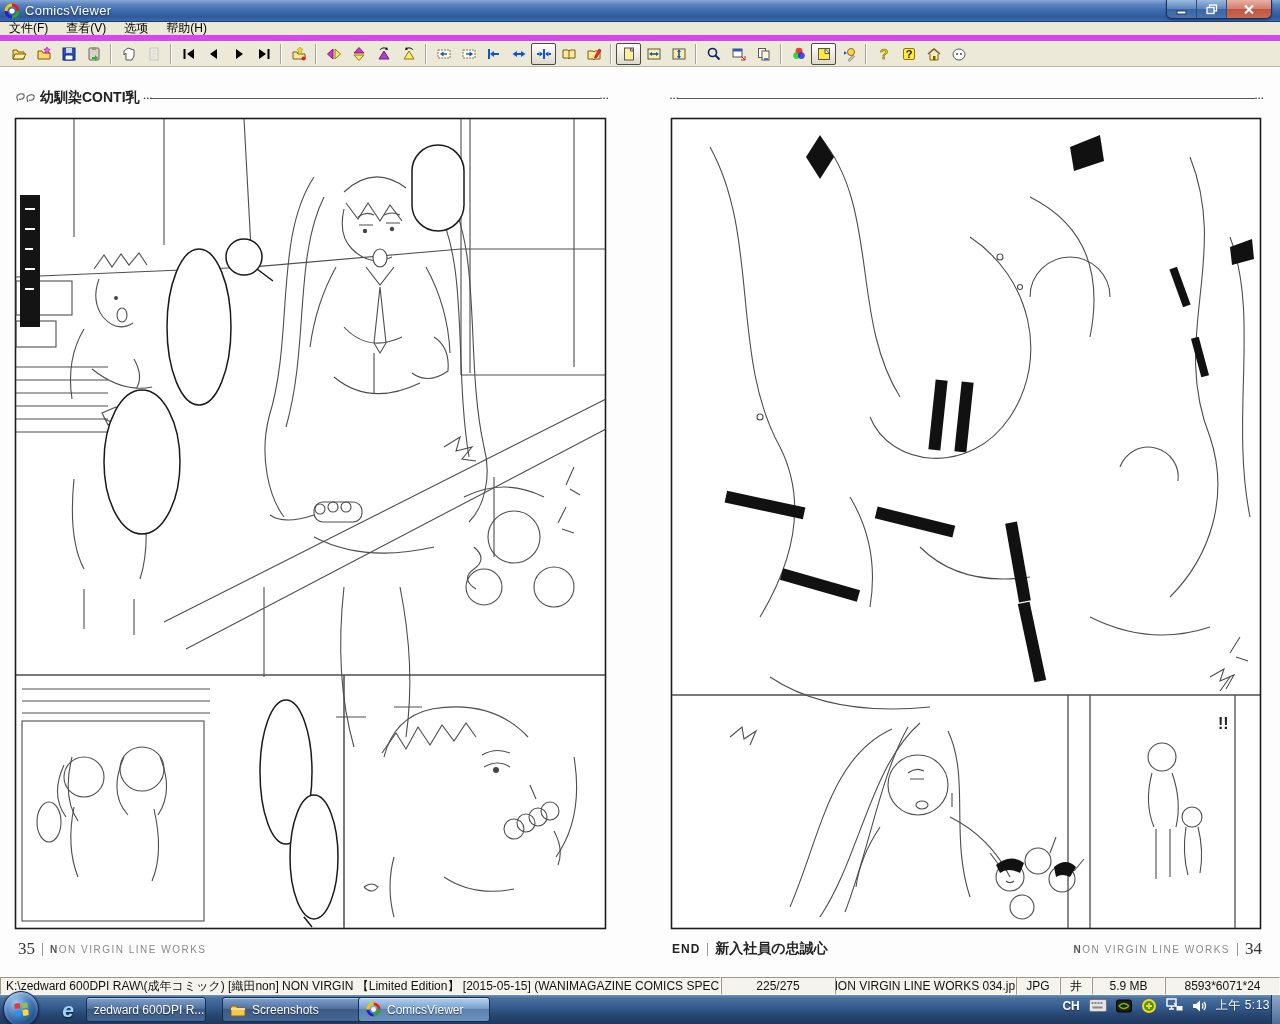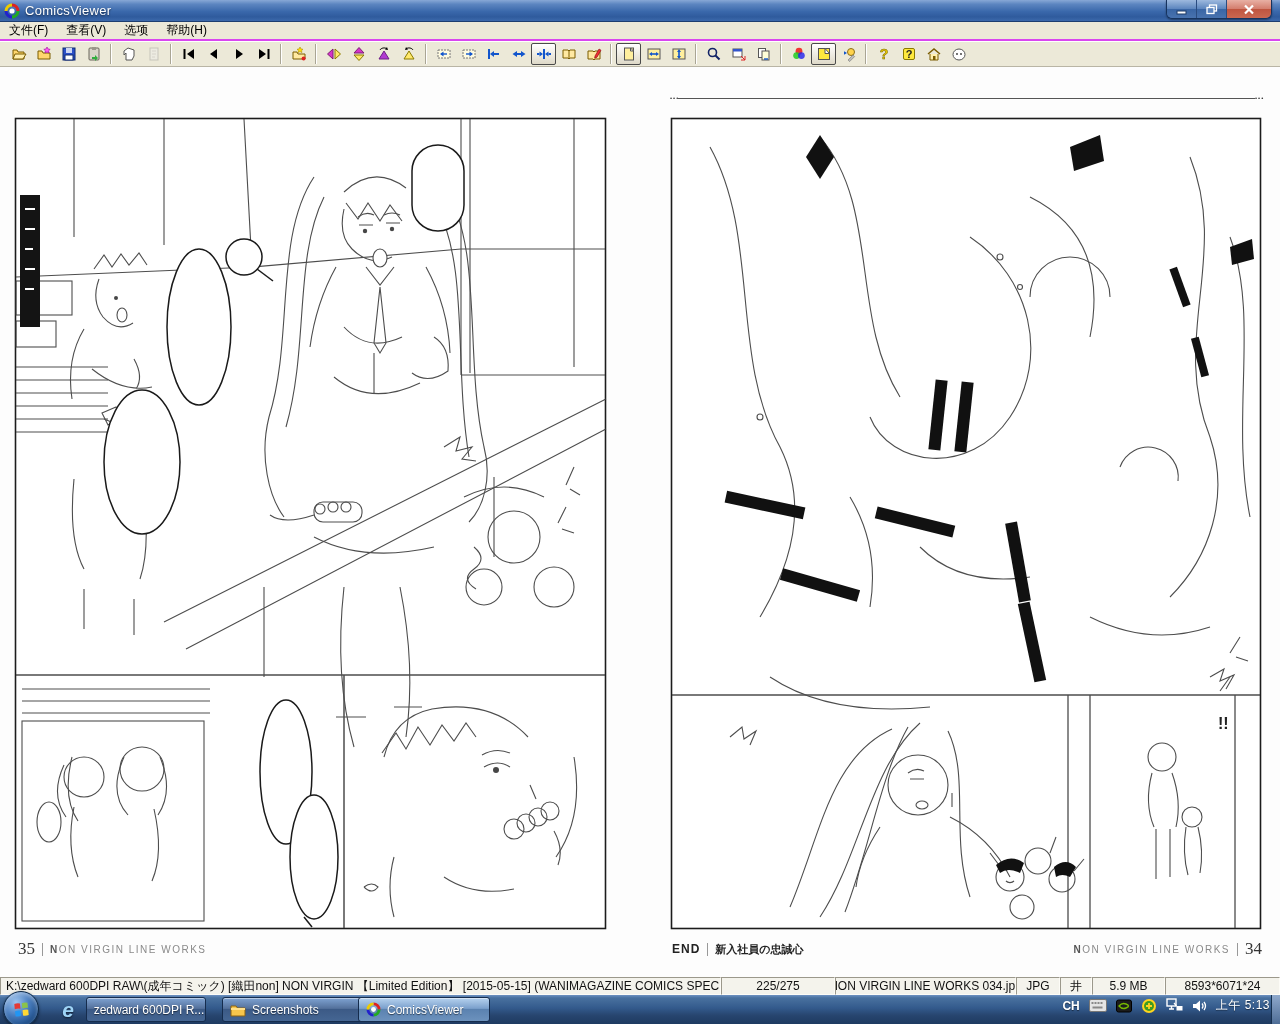--- a/index.html
+++ b/index.html
@@ -18,21 +18,21 @@
     box-shadow:0 1px 2px rgba(0,0,0,.4); }
   .winbtn { width:30px; height:19px; display:flex; align-items:center; justify-content:center;
     background:linear-gradient(180deg,#9db9de 0%,#5e87bf 45%,#3a66a5 50%,#4a74b0 100%);
     border-right:1px solid #2a4c80; }
   .winbtn:last-child { border-right:none; }
   .winbtn.close { width:44px;
     background:linear-gradient(180deg,#e8b0a4 0%,#d47f6f 45%,#bf5540 50%,#cc6a52 100%); }
 
   
   .menubar { position:absolute; left:0; top:22px; width:1280px; height:19px;
-    background:#ece9d8; border-bottom:2px solid #d946ef; display:flex; align-items:center;
+    background:#ece9d8; border-bottom:6px solid #d946ef; display:flex; align-items:center;
     font-size:12px; color:#000; }
   .menu-item { padding:2px 9px; cursor:default; }
 
   
   .toolbar { position:absolute; left:0; top:41px; width:1280px; height:26px;
     background:#ece9d8; border-top:1px solid #fff; border-bottom:1px solid #b9b5a5;
     display:flex; align-items:center; padding-left:6px; }
   .tb-btn { width:25px; height:22px; display:flex; align-items:center; justify-content:center;
     border:1px solid transparent; border-radius:2px; }
   .tb-btn svg { width:16px; height:16px; }
@@ -56,21 +56,21 @@
 
   .page-footer { position:absolute; top:872px; height:20px; display:flex; align-items:center;
     color:#8a8a8a; font-size:10px; letter-spacing:1.5px; }
   .pf-left { left:18px; width:589px; }
   .pf-right { left:672px; width:590px; justify-content:space-between; }
   .pageno { font-family:"Liberation Serif","DejaVu Serif",serif; font-size:17px; color:#333;
     letter-spacing:0; }
   .pf-bar { width:1px; height:13px; background:#999; margin:0 7px; }
   .works:first-letter { font-weight:bold; color:#555; }
   .end-label { font-weight:bold; font-size:12px; color:#222; letter-spacing:1px; }
-  .end-title { font-weight:bold; font-size:11px; color:#222; letter-spacing:0; }
+  .end-title { font-weight:bold; font-size:14px; color:#222; letter-spacing:0; }
 
   
   .statusbar { position:absolute; left:0; top:977px; width:1280px; height:18px;
     background:#f4f3ec; display:flex; font-size:12px; color:#111; }
   .seg { border:1px solid; border-color:#9b988b #fdfcf7 #fdfcf7 #9b988b;
     padding:0 5px; display:flex; align-items:center; white-space:nowrap; overflow:hidden; }
   .seg.path { flex:1; }
   .seg.c { justify-content:center; }
 
   
@@ -373,20 +373,30 @@
         <svg viewBox="0 0 16 16">
           <ellipse cx="8" cy="8.5" rx="6" ry="5.5" fill="#fff" stroke="#555"></ellipse>
           <circle cx="6" cy="8" r=".9" fill="#333"></circle>
           <circle cx="10" cy="8" r=".9" fill="#333"></circle>
         </svg>
       </div>
     </div>
 
   <div class="content">
 
+    <div class="page-header hdr-left">
+      <svg width="22" height="14" viewBox="0 0 22 14">
+        <path d="M4 10 Q1 4 6 3 Q11 2 10 6 Q9 9 5 8" stroke="#555" fill="none" stroke-width="1.1"></path>
+        <path d="M14 11 Q11 5 16 4 Q21 3 20 7 Q19 10 15 9" stroke="#555" fill="none" stroke-width="1.1"></path>
+      </svg>
+      <span class="hdr-title">幼馴染CONTI乳</span>
+      <span class="hdr-tick">•••</span>
+      <div class="hdr-rule"></div>
+      <span class="hdr-tick">•••</span>
+    </div>
 
     <div class="page-header hdr-right">
       <span class="hdr-tick">•••</span>
       <div class="hdr-rule"></div>
       <span class="hdr-tick">•••</span>
     </div>
 
     <div class="page page-left">
       <svg class="art" viewBox="0 0 593 813">
         <rect x="1.5" y="1.5" width="590" height="810" fill="#fff" stroke="#1c1c1c" stroke-width="1.6"></rect>

